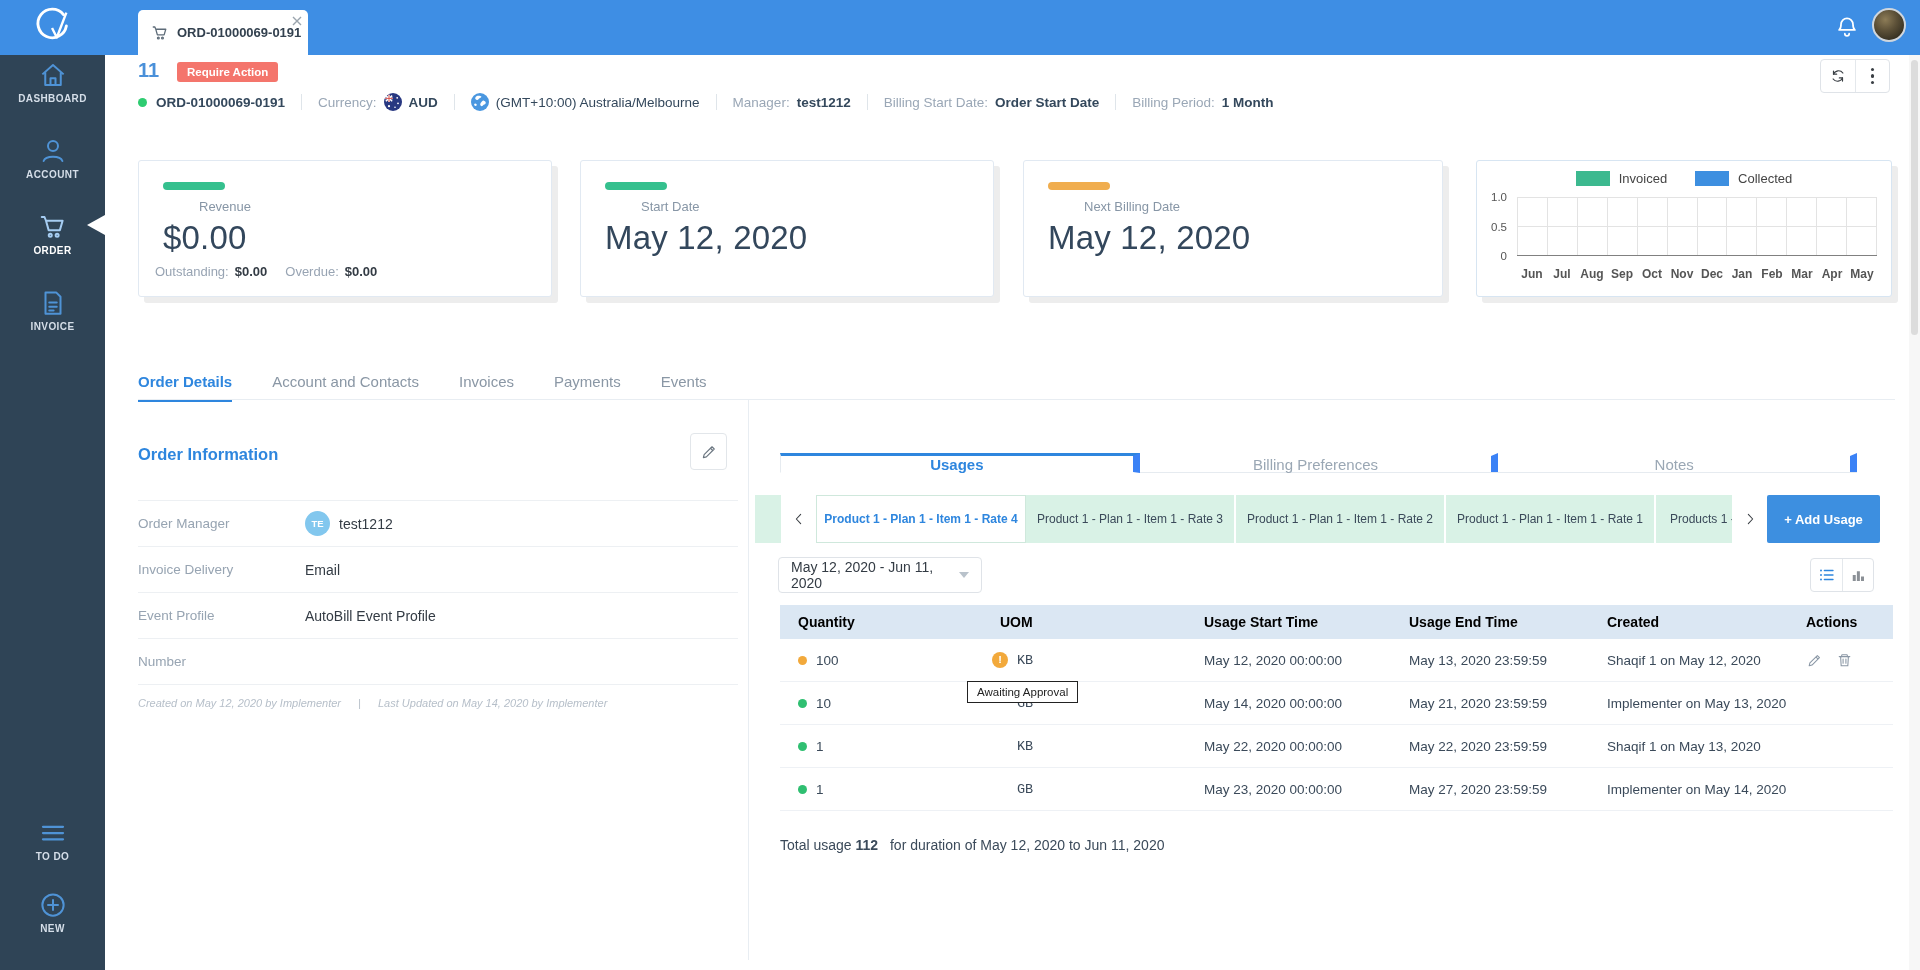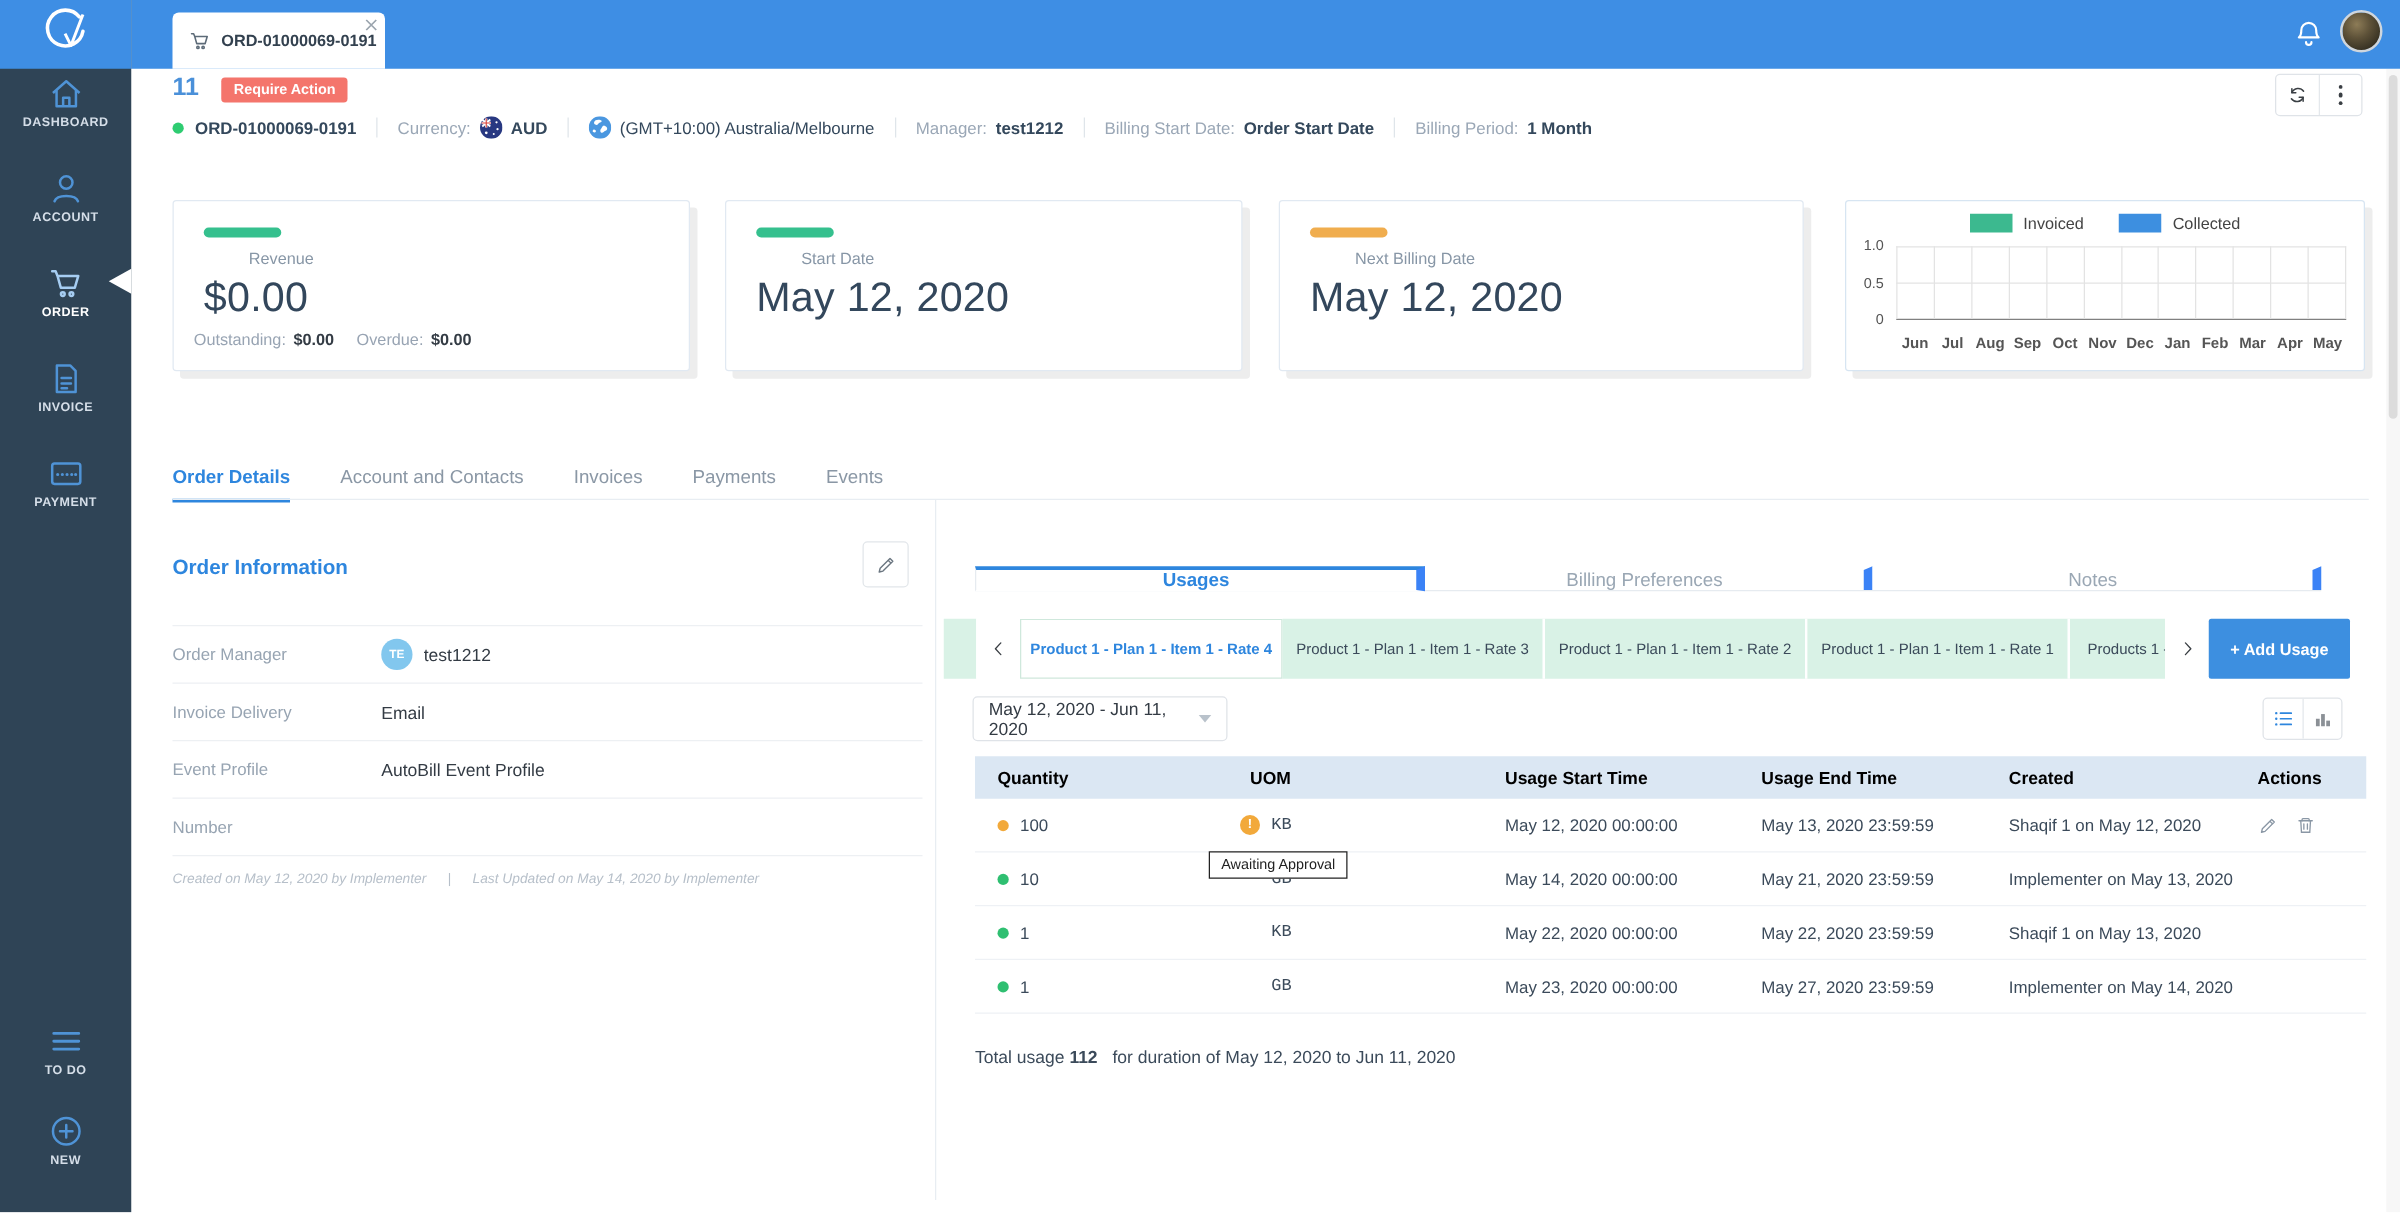--- a/index.html
+++ b/index.html
@@ -178,27 +178,20 @@
               <circle cx="15.3" cy="18.6" r="1.2"></circle>
             </svg></span>
           <div class="nlabel">ORDER</div>
         </div>
         <div class="nav-item">
           <span class="nicon"><svg viewBox="0 0 24 24" fill="none" stroke="currentColor" stroke-width="1.6" stroke-linejoin="round">
               <path d="M6 3.5 h8.5 L18 7 v13.5 H6 z"></path>
               <path d="M9 11.5 h6 M9 15 h6 M9 18 h3.5" stroke-linecap="round"></path>
             </svg></span>
           <div class="nlabel">INVOICE</div>
-        </div>
-        <div class="nav-item">
-          <span class="nicon"><svg viewBox="0 0 24 24" fill="none" stroke="currentColor" stroke-width="1.6">
-              <rect x="3" y="5.5" width="18" height="13" rx="1.5"></rect>
-              <path d="M6.5 12.5 h.01 M9.5 12.5 h.01 M12.5 12.5 h.01 M15.5 12.5 h.01 M18 12.5 h.01" stroke-linecap="round" stroke-width="2"></path>
-            </svg></span>
-          <div class="nlabel">PAYMENT</div>
         </div>
       </nav>
     <nav class="nav-bottom" id="nav-bottom">
         <div class="nav-item">
           <span class="nicon"><svg viewBox="0 0 24 24" fill="none" stroke="currentColor" stroke-width="1.8" stroke-linecap="round">
               <path d="M4 7 h16 M4 12 h16 M4 17 h16"></path>
             </svg></span>
           <div class="nlabel">TO DO</div>
         </div>
         <div class="nav-item">

